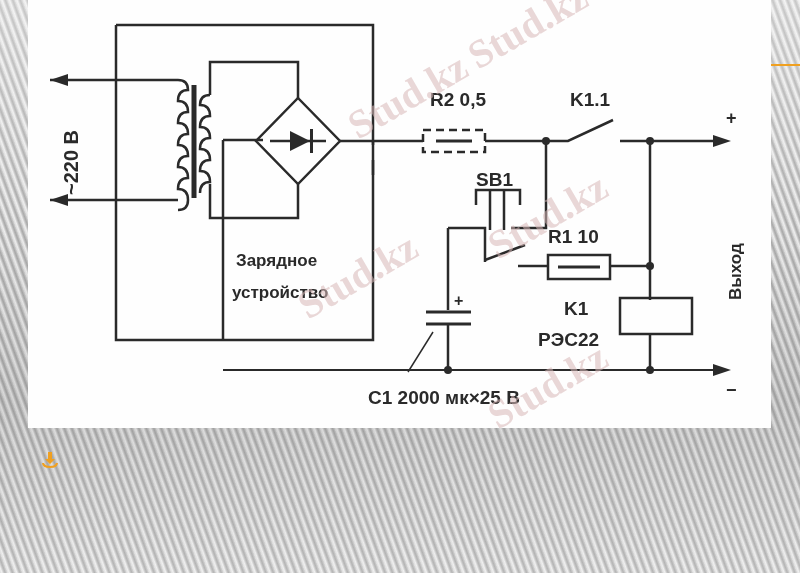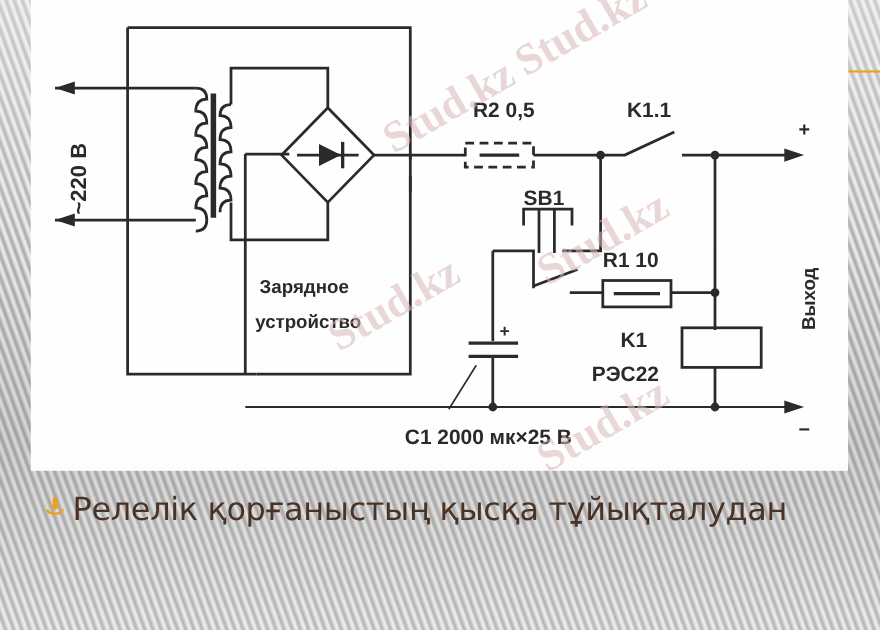--- a/index.html
+++ b/index.html
@@ -141,14 +141,13 @@
     <text class="wm" font-size="40" transform="translate(470 260) rotate(-30)">Stud.kz</text>
     <text class="wm" font-size="40" transform="translate(470 430) rotate(-30)">Stud.kz</text>
   </svg>
 </div>
 
 <div class="caption">
   <svg class="bullet" viewBox="0 0 20 20">
     <path d="M8 2 h4 v7 h3 l-5 5 l-5 -5 h3 z" fill="#f0a020"></path>
     <path d="M2 13 q0 5 8 5 q8 0 8 -5 l-2 0 q-1 3 -6 3 q-5 0 -6 -3 z" fill="#f0a020"></path>
   </svg>
-  <span class="caption-text">Релелік қорғаныстың қысқа тұйықталудан</span>
 </div>
 
 </body></html>

